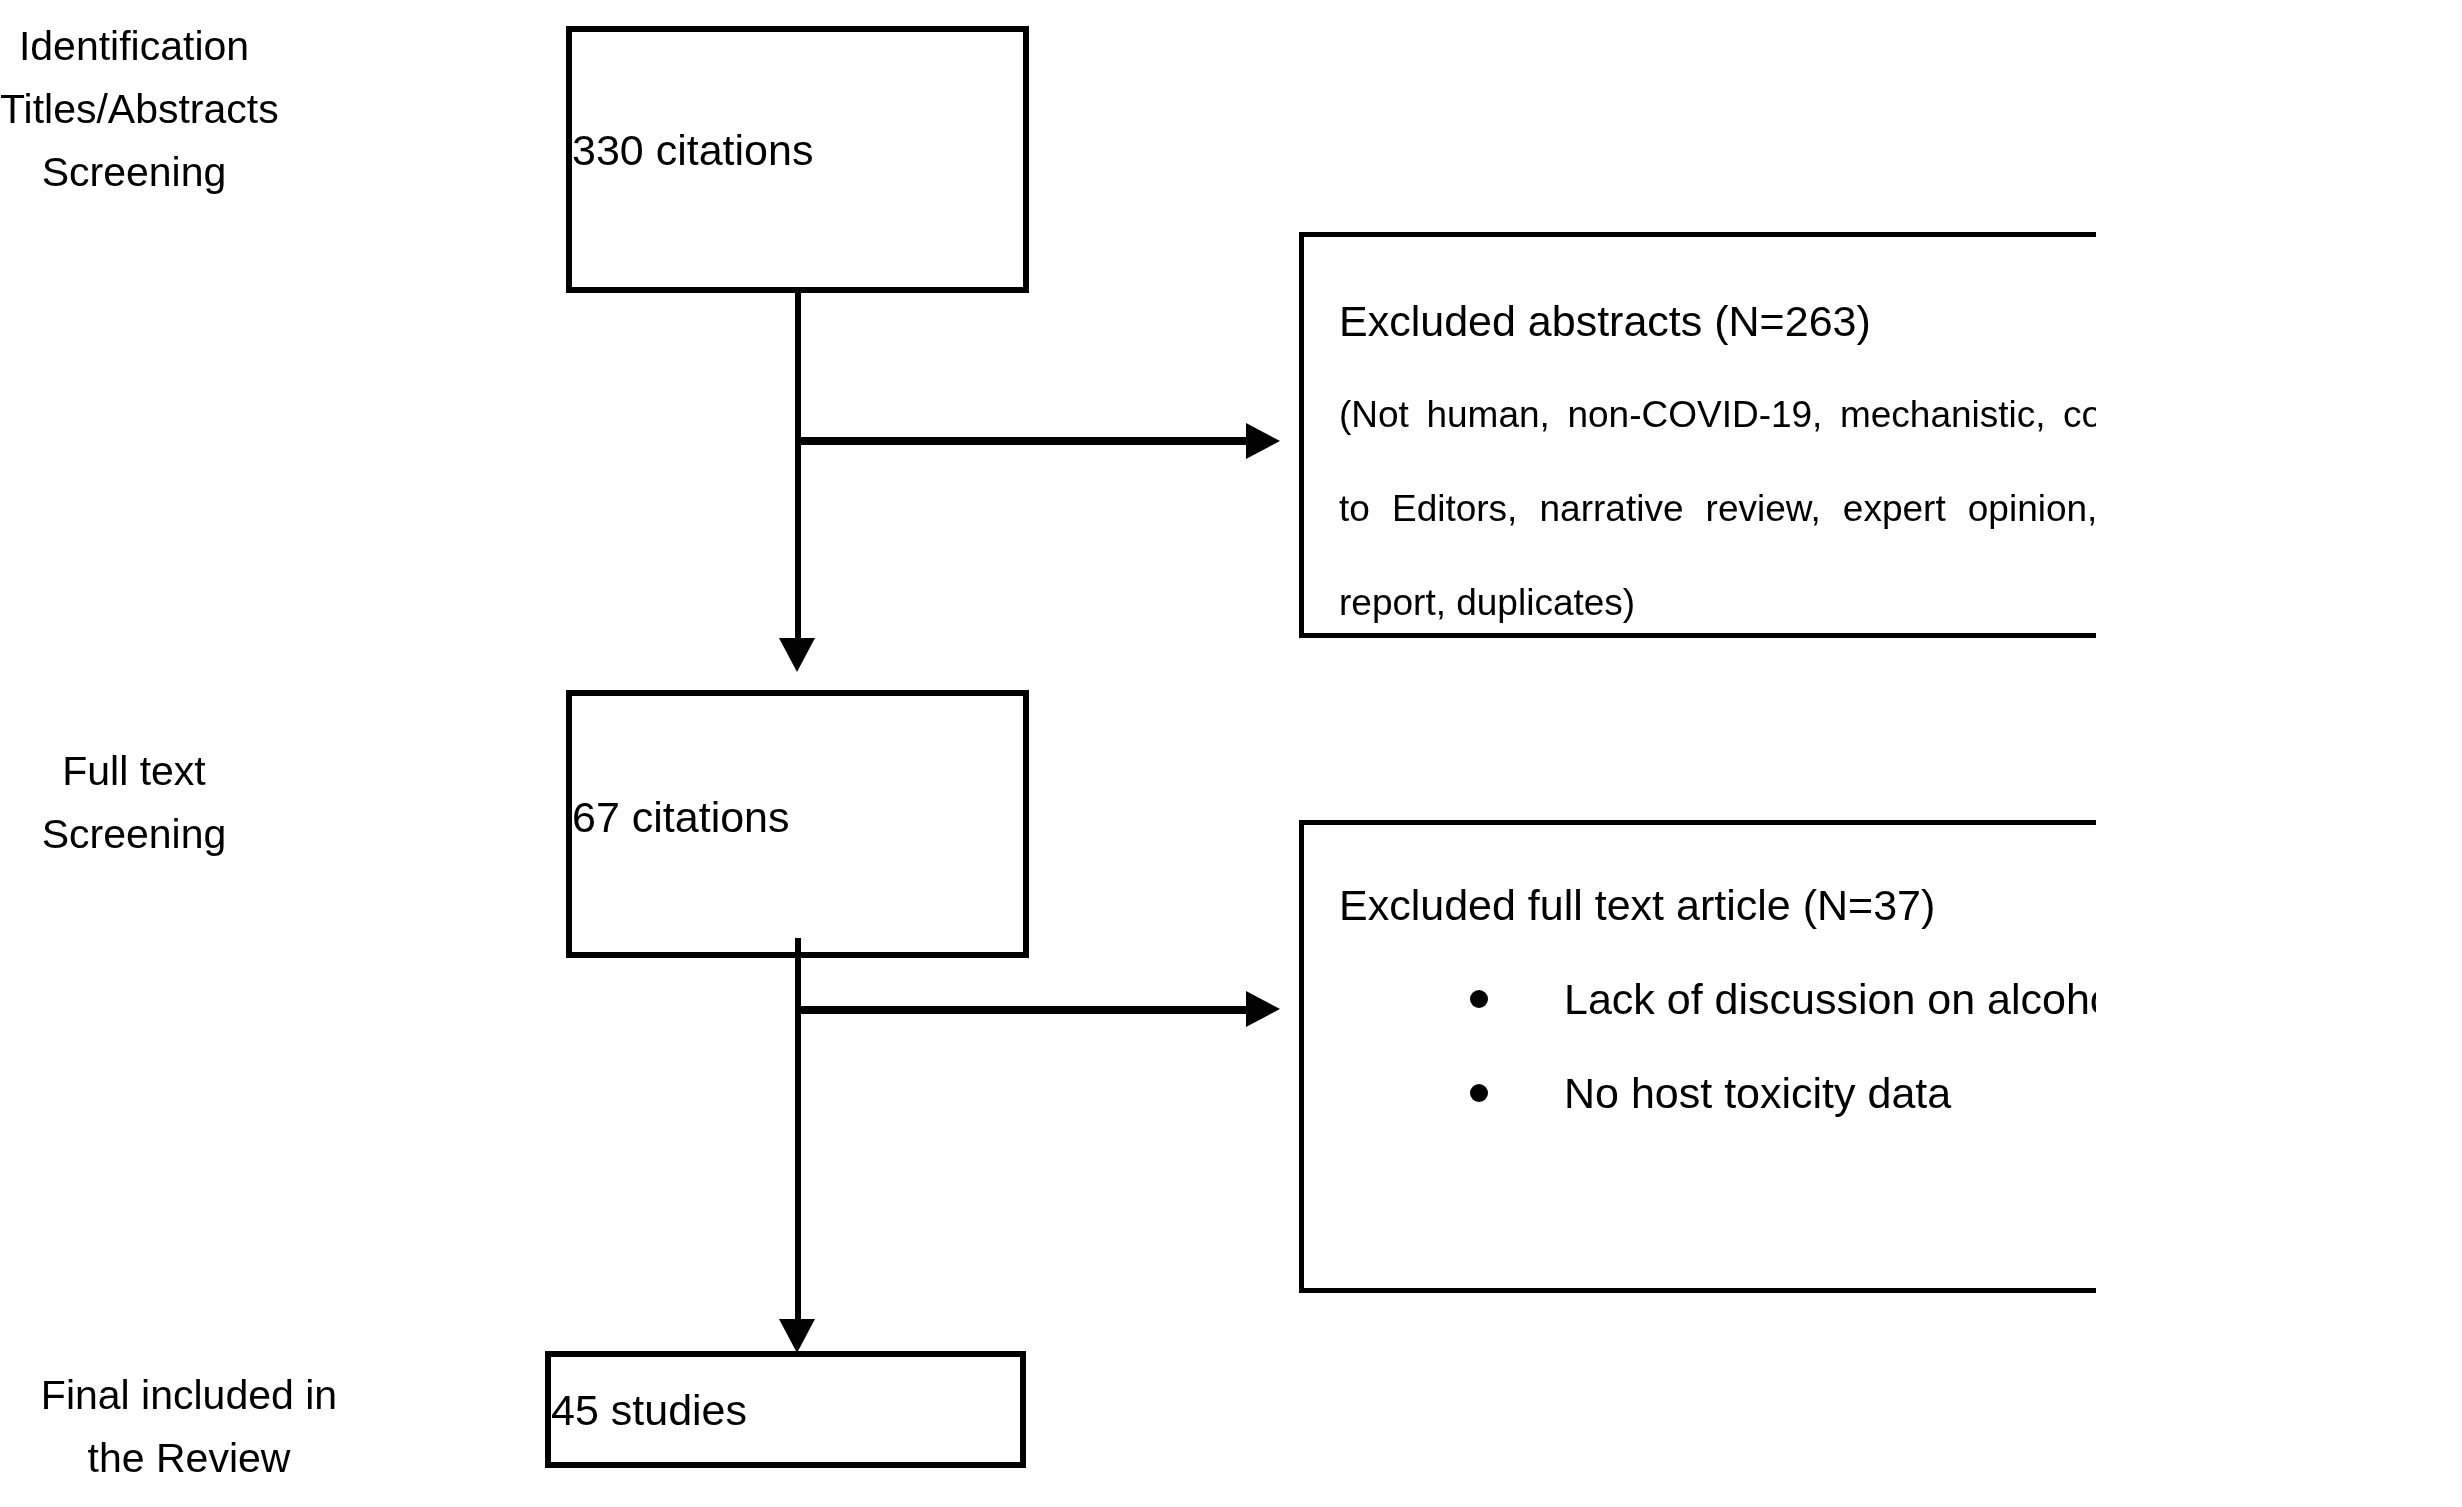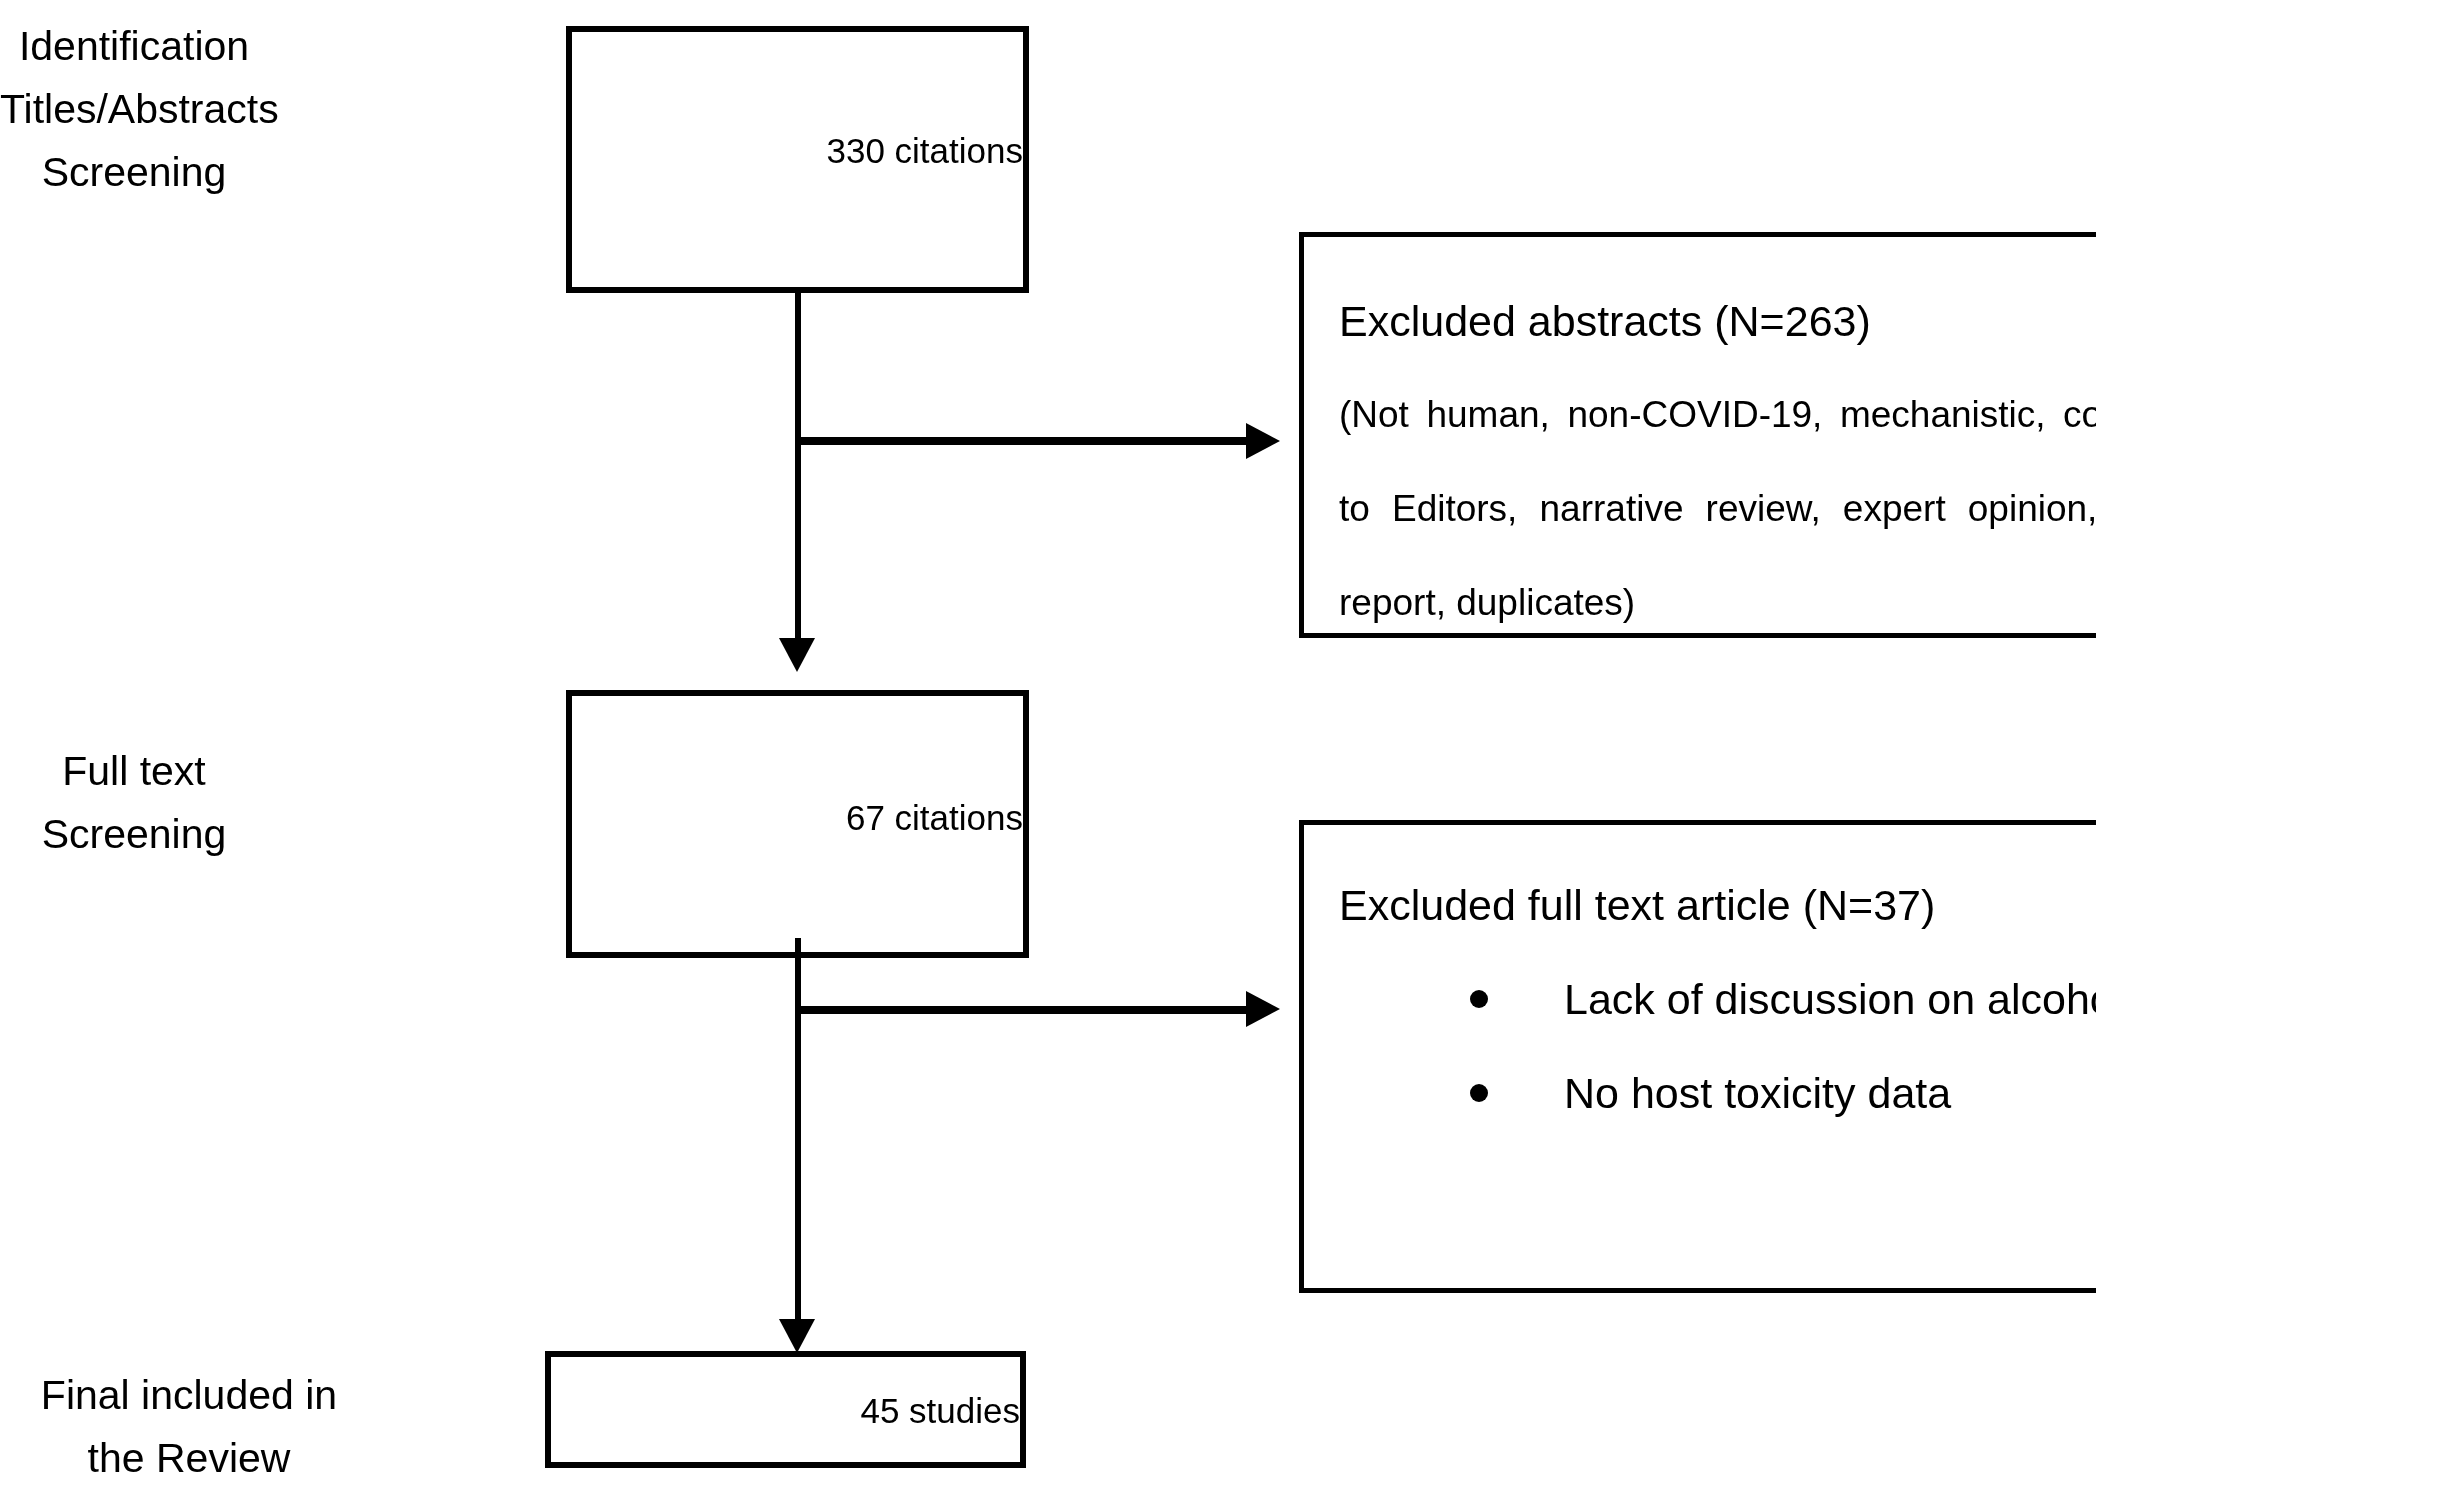--- a/index.html
+++ b/index.html
@@ -34,22 +34,22 @@
   .flow-box {
     position: absolute;
     box-sizing: border-box;
     border: 6px solid #000000;
     background: #ffffff;
   }
   .flow-box-text {
     position: absolute;
     left: 0;
     right: 0;
-    text-align: right;
-    font-size: 35px;
+    text-align: left;
+    font-size: 43px;
     line-height: 49px;
   }
 
   
   .excl-box {
     position: absolute;
     box-sizing: border-box;
     border: 5.5px solid #000000;
     background: #ffffff;
   }

